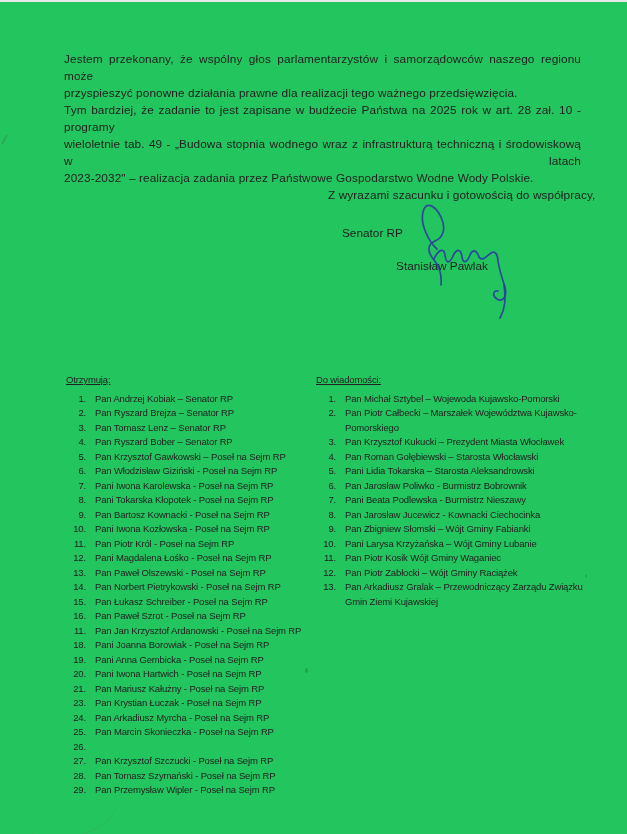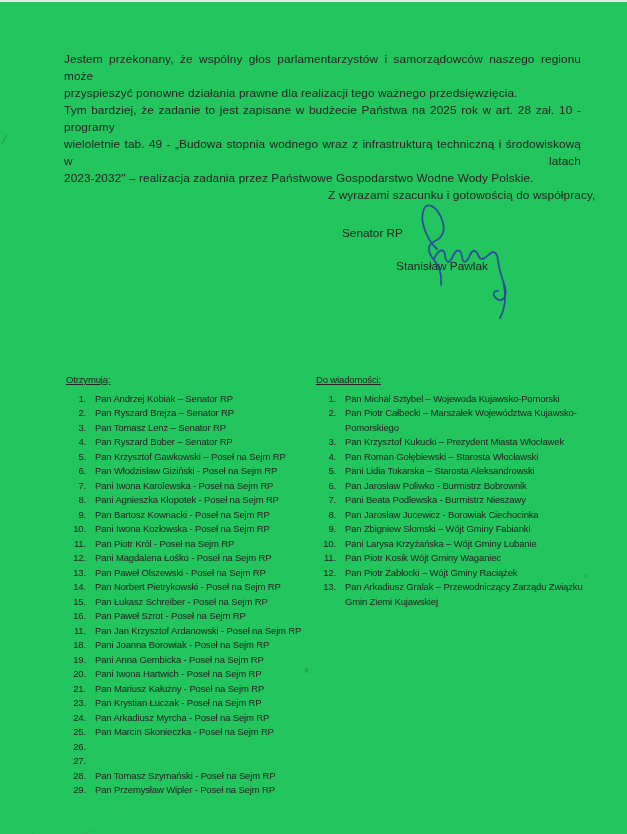--- a/index.html
+++ b/index.html
@@ -106,21 +106,21 @@
           <span class="itext">Pan Włodzisław Giziński - Poseł na Sejm RP</span>
         </div>
 
         <div class="row">
           <span class="num">7.</span>
           <span class="itext">Pani Iwona Karolewska - Poseł na Sejm RP</span>
         </div>
 
         <div class="row">
           <span class="num">8.</span>
-          <span class="itext">Pani Agnieszka Kłopotek - Poseł na Sejm RP</span>
+          <span class="itext">Pani Tokarska Kłopotek - Poseł na Sejm RP</span>
         </div>
 
         <div class="row">
           <span class="num">9.</span>
           <span class="itext">Pan Bartosz Kownacki - Poseł na Sejm RP</span>
         </div>
 
         <div class="row">
           <span class="num">10.</span>
           <span class="itext">Pani Iwona Kozłowska - Poseł na Sejm RP</span>
@@ -196,20 +196,21 @@
           <span class="num">25.</span>
           <span class="itext">Pan Marcin Skonieczka - Poseł na Sejm RP</span>
         </div>
 
         <div class="row">
           <span class="num">26.</span>
         </div>
 
         <div class="row">
           <span class="num">27.</span>
+          <span class="itext">Pan Krzysztof Szczucki - Poseł na Sejm RP</span>
         </div>
 
         <div class="row">
           <span class="num">28.</span>
           <span class="itext">Pan Tomasz Szymański - Poseł na Sejm RP</span>
         </div>
 
         <div class="row">
           <span class="num">29.</span>
           <span class="itext">Pan Przemysław Wipler - Poseł na Sejm RP</span>
@@ -251,21 +252,21 @@
           <span class="itext">Pan Jarosław Poliwko - Burmistrz Bobrownik</span>
         </div>
 
         <div class="row">
           <span class="num">7.</span>
           <span class="itext">Pani Beata Podlewska - Burmistrz Nieszawy</span>
         </div>
 
         <div class="row">
           <span class="num">8.</span>
-          <span class="itext">Pan Jarosław Jucewicz - Borowiak Ciechocinka</span>
+          <span class="itext">Pan Jarosław Jucewicz - Kownacki Ciechocinka</span>
         </div>
 
         <div class="row">
           <span class="num">9.</span>
           <span class="itext">Pan Zbigniew Słomski – Wójt Gminy Fabianki</span>
         </div>
 
         <div class="row">
           <span class="num">10.</span>
           <span class="itext">Pani Larysa Krzyżańska – Wójt Gminy Lubanie</span>

